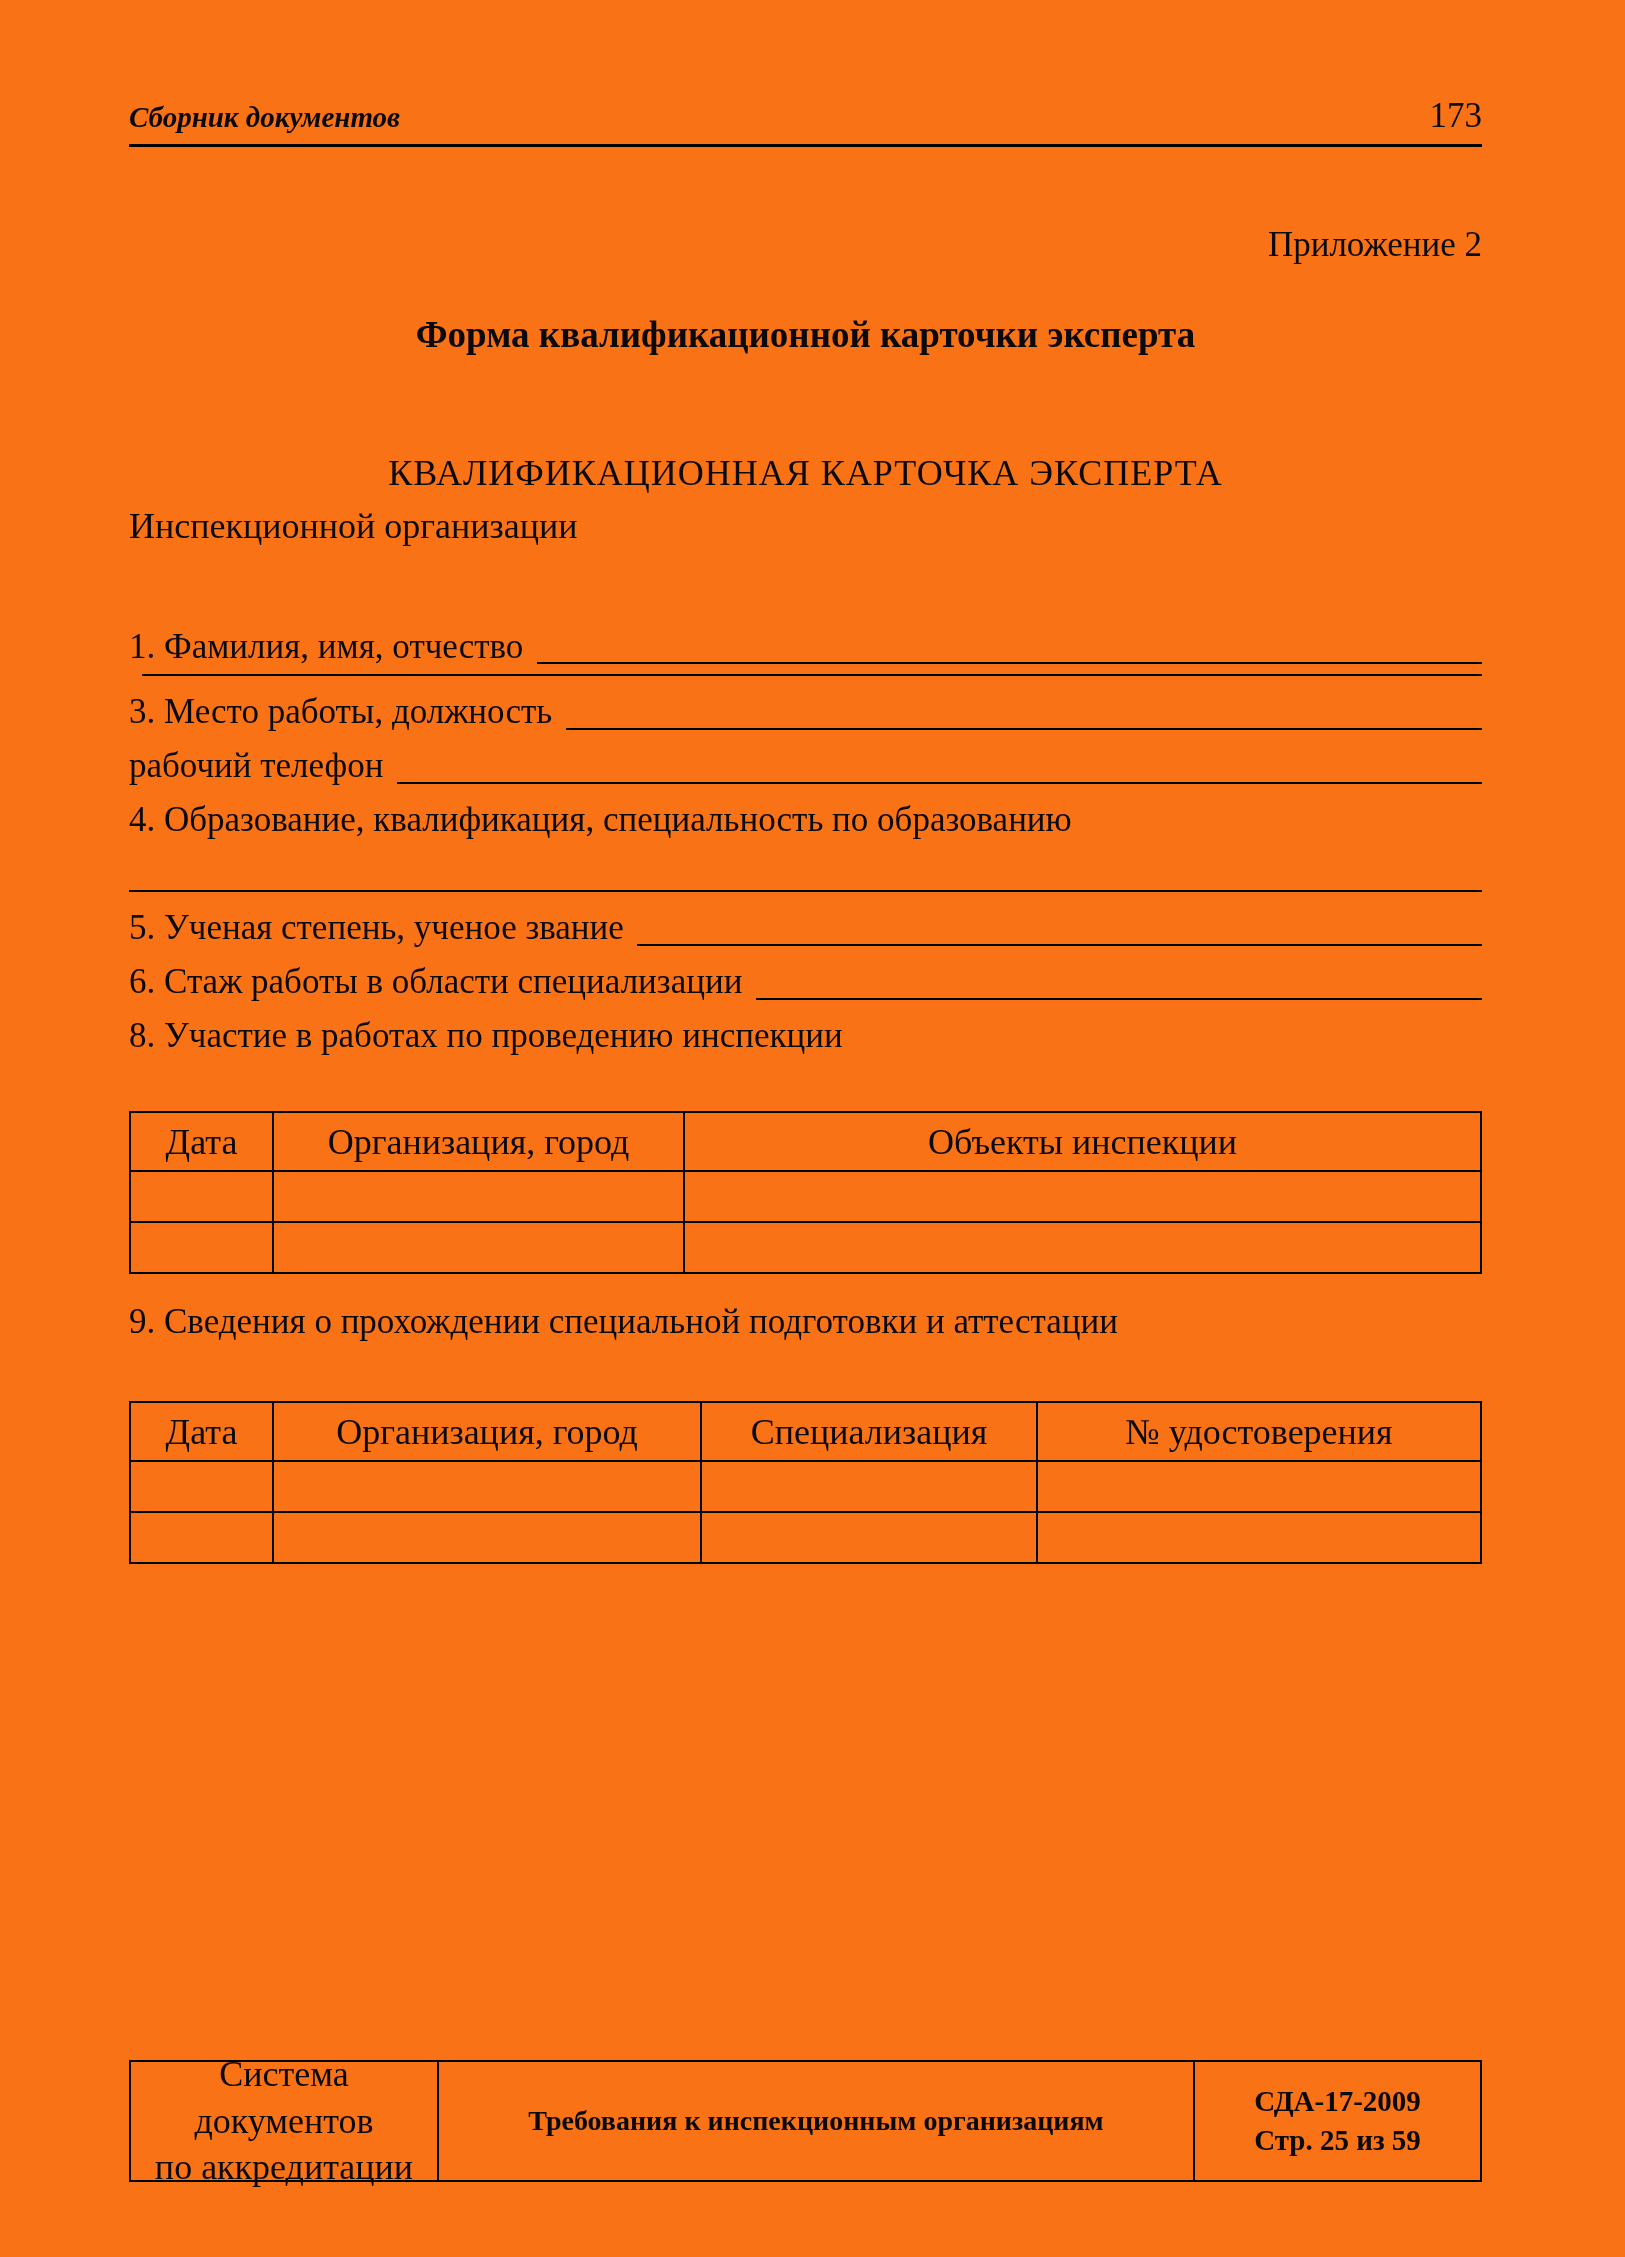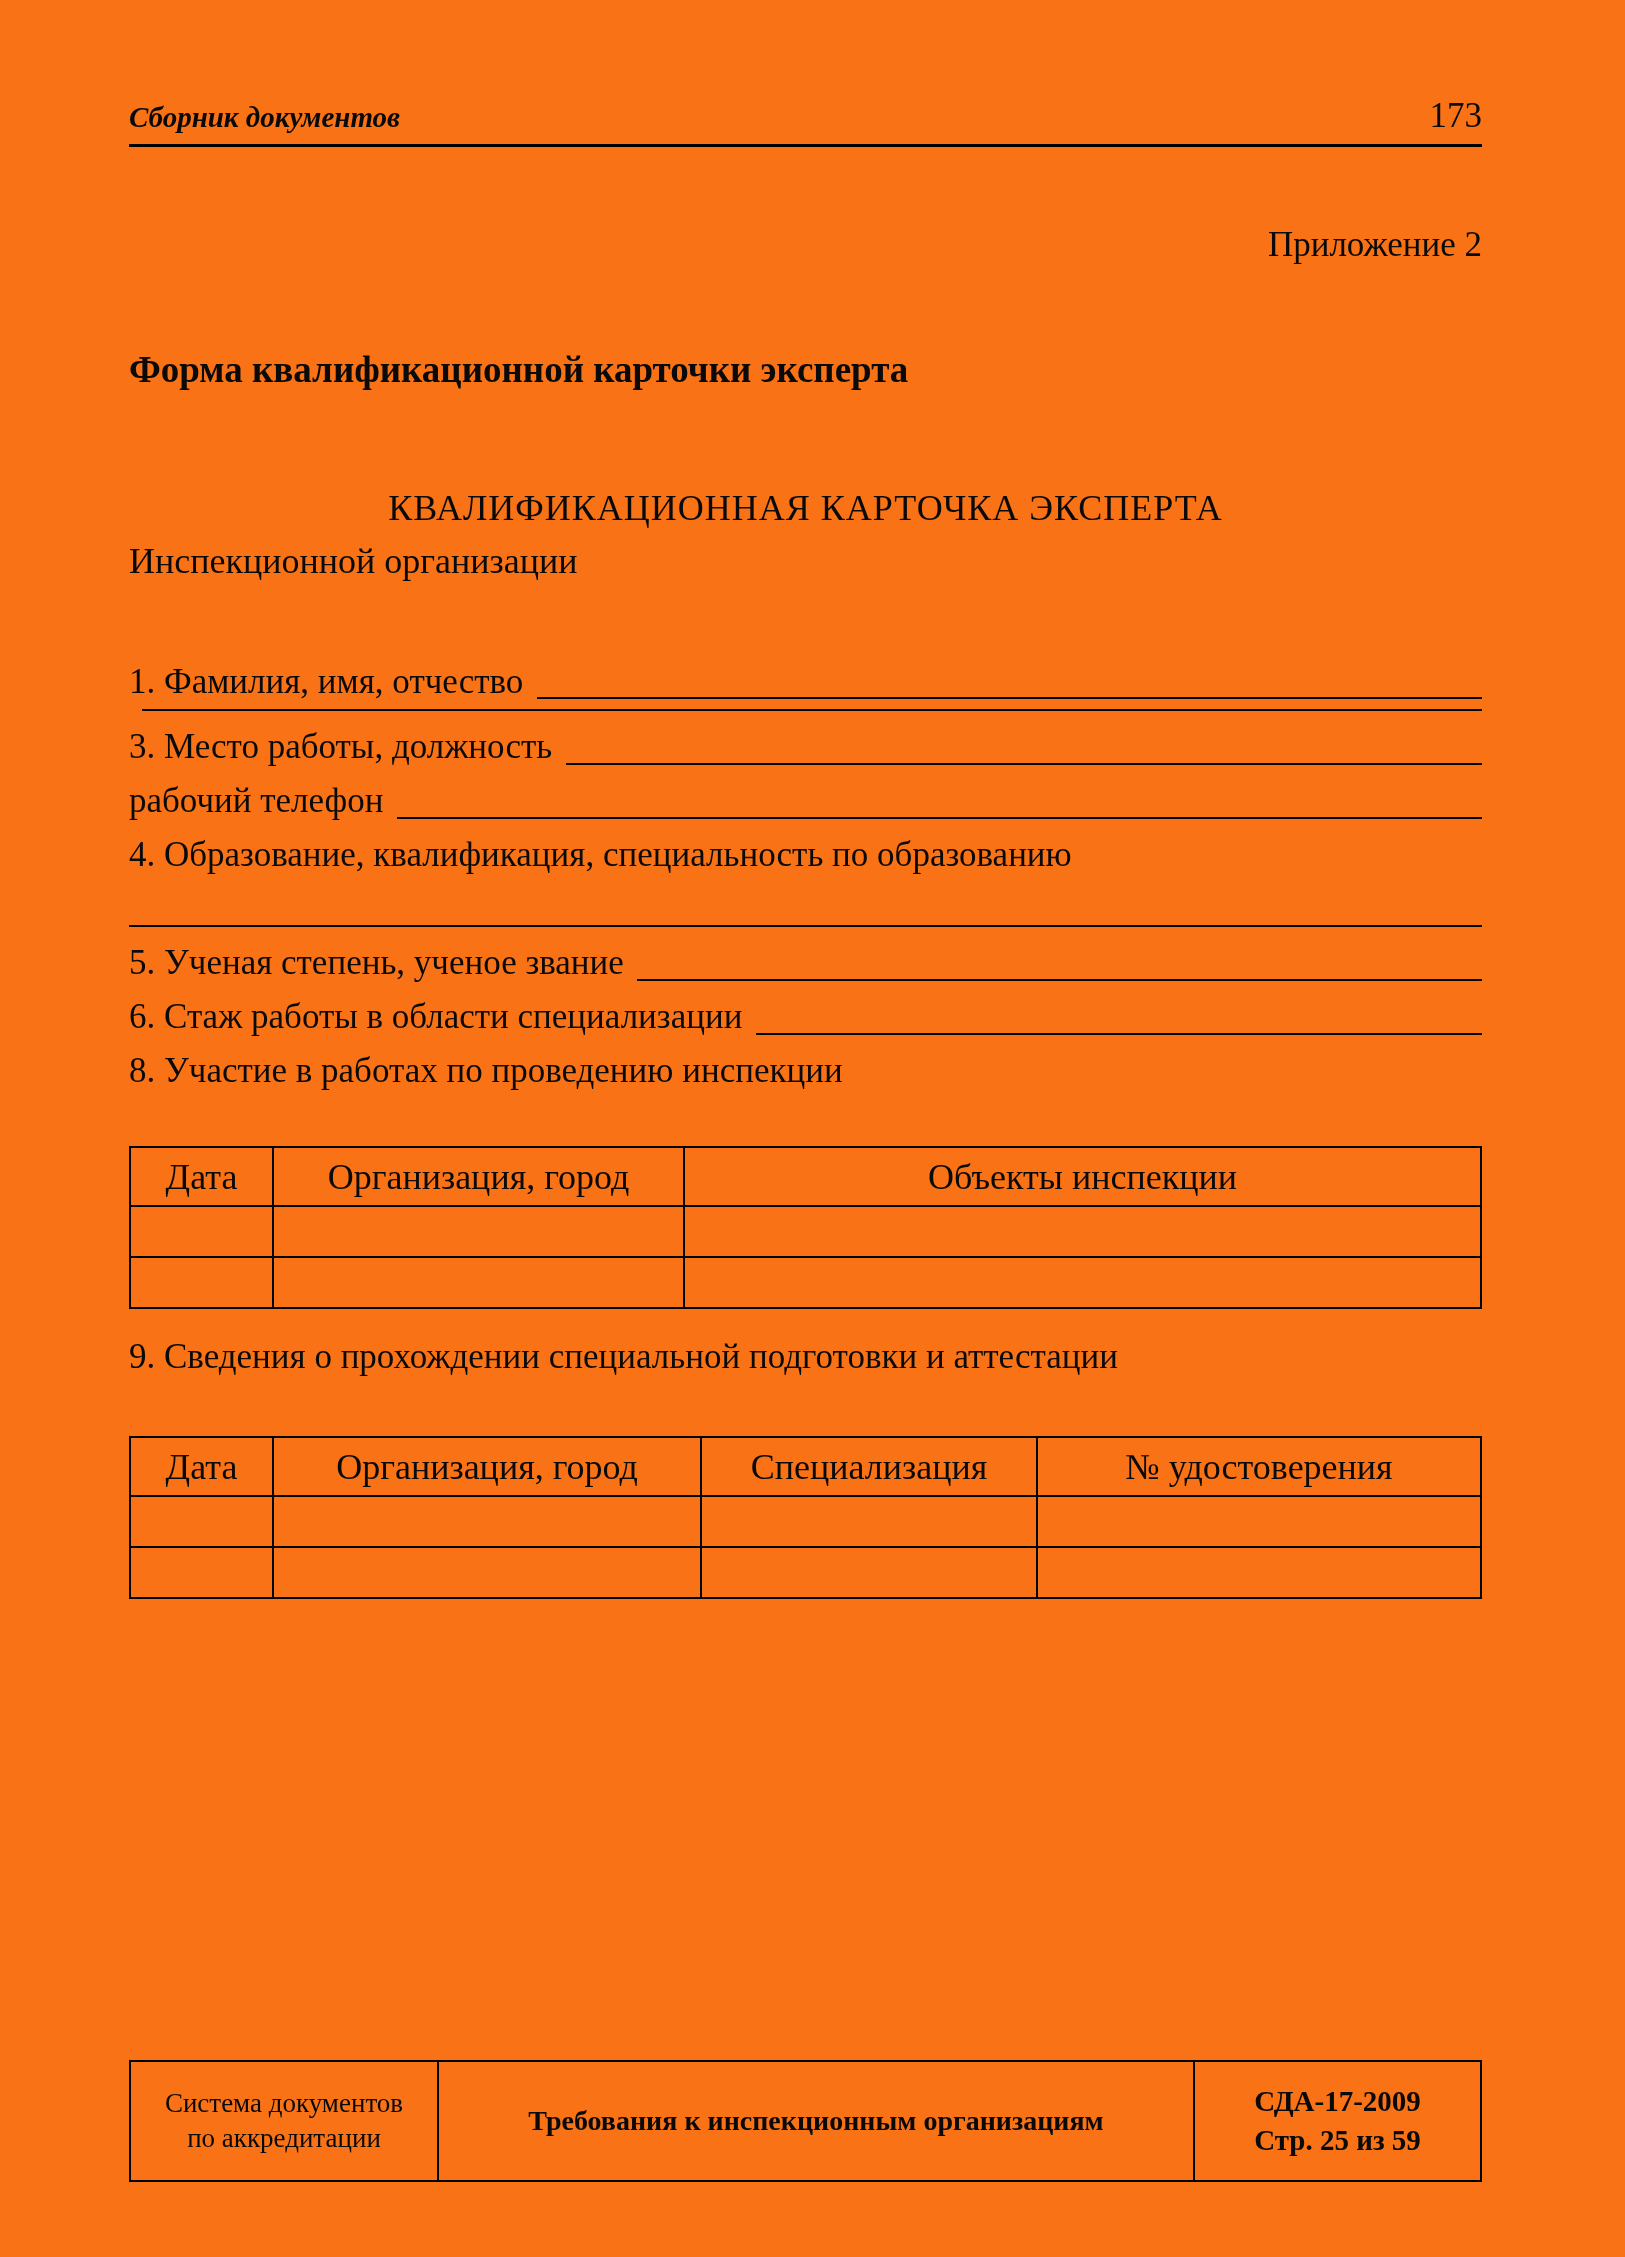--- a/index.html
+++ b/index.html
@@ -17,21 +17,21 @@
   }
 
   
   .runhead { display: flex; justify-content: space-between; align-items: baseline; }
   .runhead-left { font-size: 29px; font-weight: bold; font-style: italic; }
   .runhead-right { font-size: 35px; }
   .runhead-rule { border-top: 3.8px solid #000; margin-top: 7.6px; }
 
   .appendix { text-align: right; font-size: 35px; margin-top: 78px; }
 
-  .form-title { font-size: 37px; font-weight: bold; margin-top: 83px; }
+  .form-title { text-align: center; font-size: 37px; font-weight: bold; margin-top: 48px; }
 
   .card-title { text-align: center; font-size: 36px; font-weight: normal; margin-top: 96px; letter-spacing: 1px; }
   .card-subtitle { text-align: left; font-size: 36px; font-weight: normal; margin-top: 11px; }
 
   
   .fieldset { margin-top: 73px; font-size: 35px; }
   .fline { display: flex; }
   .fline .lbl { white-space: nowrap; line-height: 54px; }
   .fline .rule {
     flex: 1;
@@ -81,21 +81,21 @@
   }
   .footer .cell {
     display: flex;
     flex-direction: column;
     justify-content: center;
     align-items: center;
     text-align: center;
     padding: 5.7px 9.6px;
   }
   .footer .cell + .cell { border-left: 2.9px solid #000; }
-  .footer .f-left { width: 306px; font-size: 27px; line-height: 1.3; }
+  .footer .f-left { width: 306px; font-size: 36px; line-height: 1.3; }
   .footer .f-center { flex: 1; font-size: 28px; font-weight: bold; }
   .footer .f-right { width: 287px; font-size: 29px; font-weight: bold; line-height: 1.35; }
 </style>
 </head>
 <body>
 
 <div class="page">
 
   <div class="runhead">
     <span class="runhead-left">Сборник документов</span>

